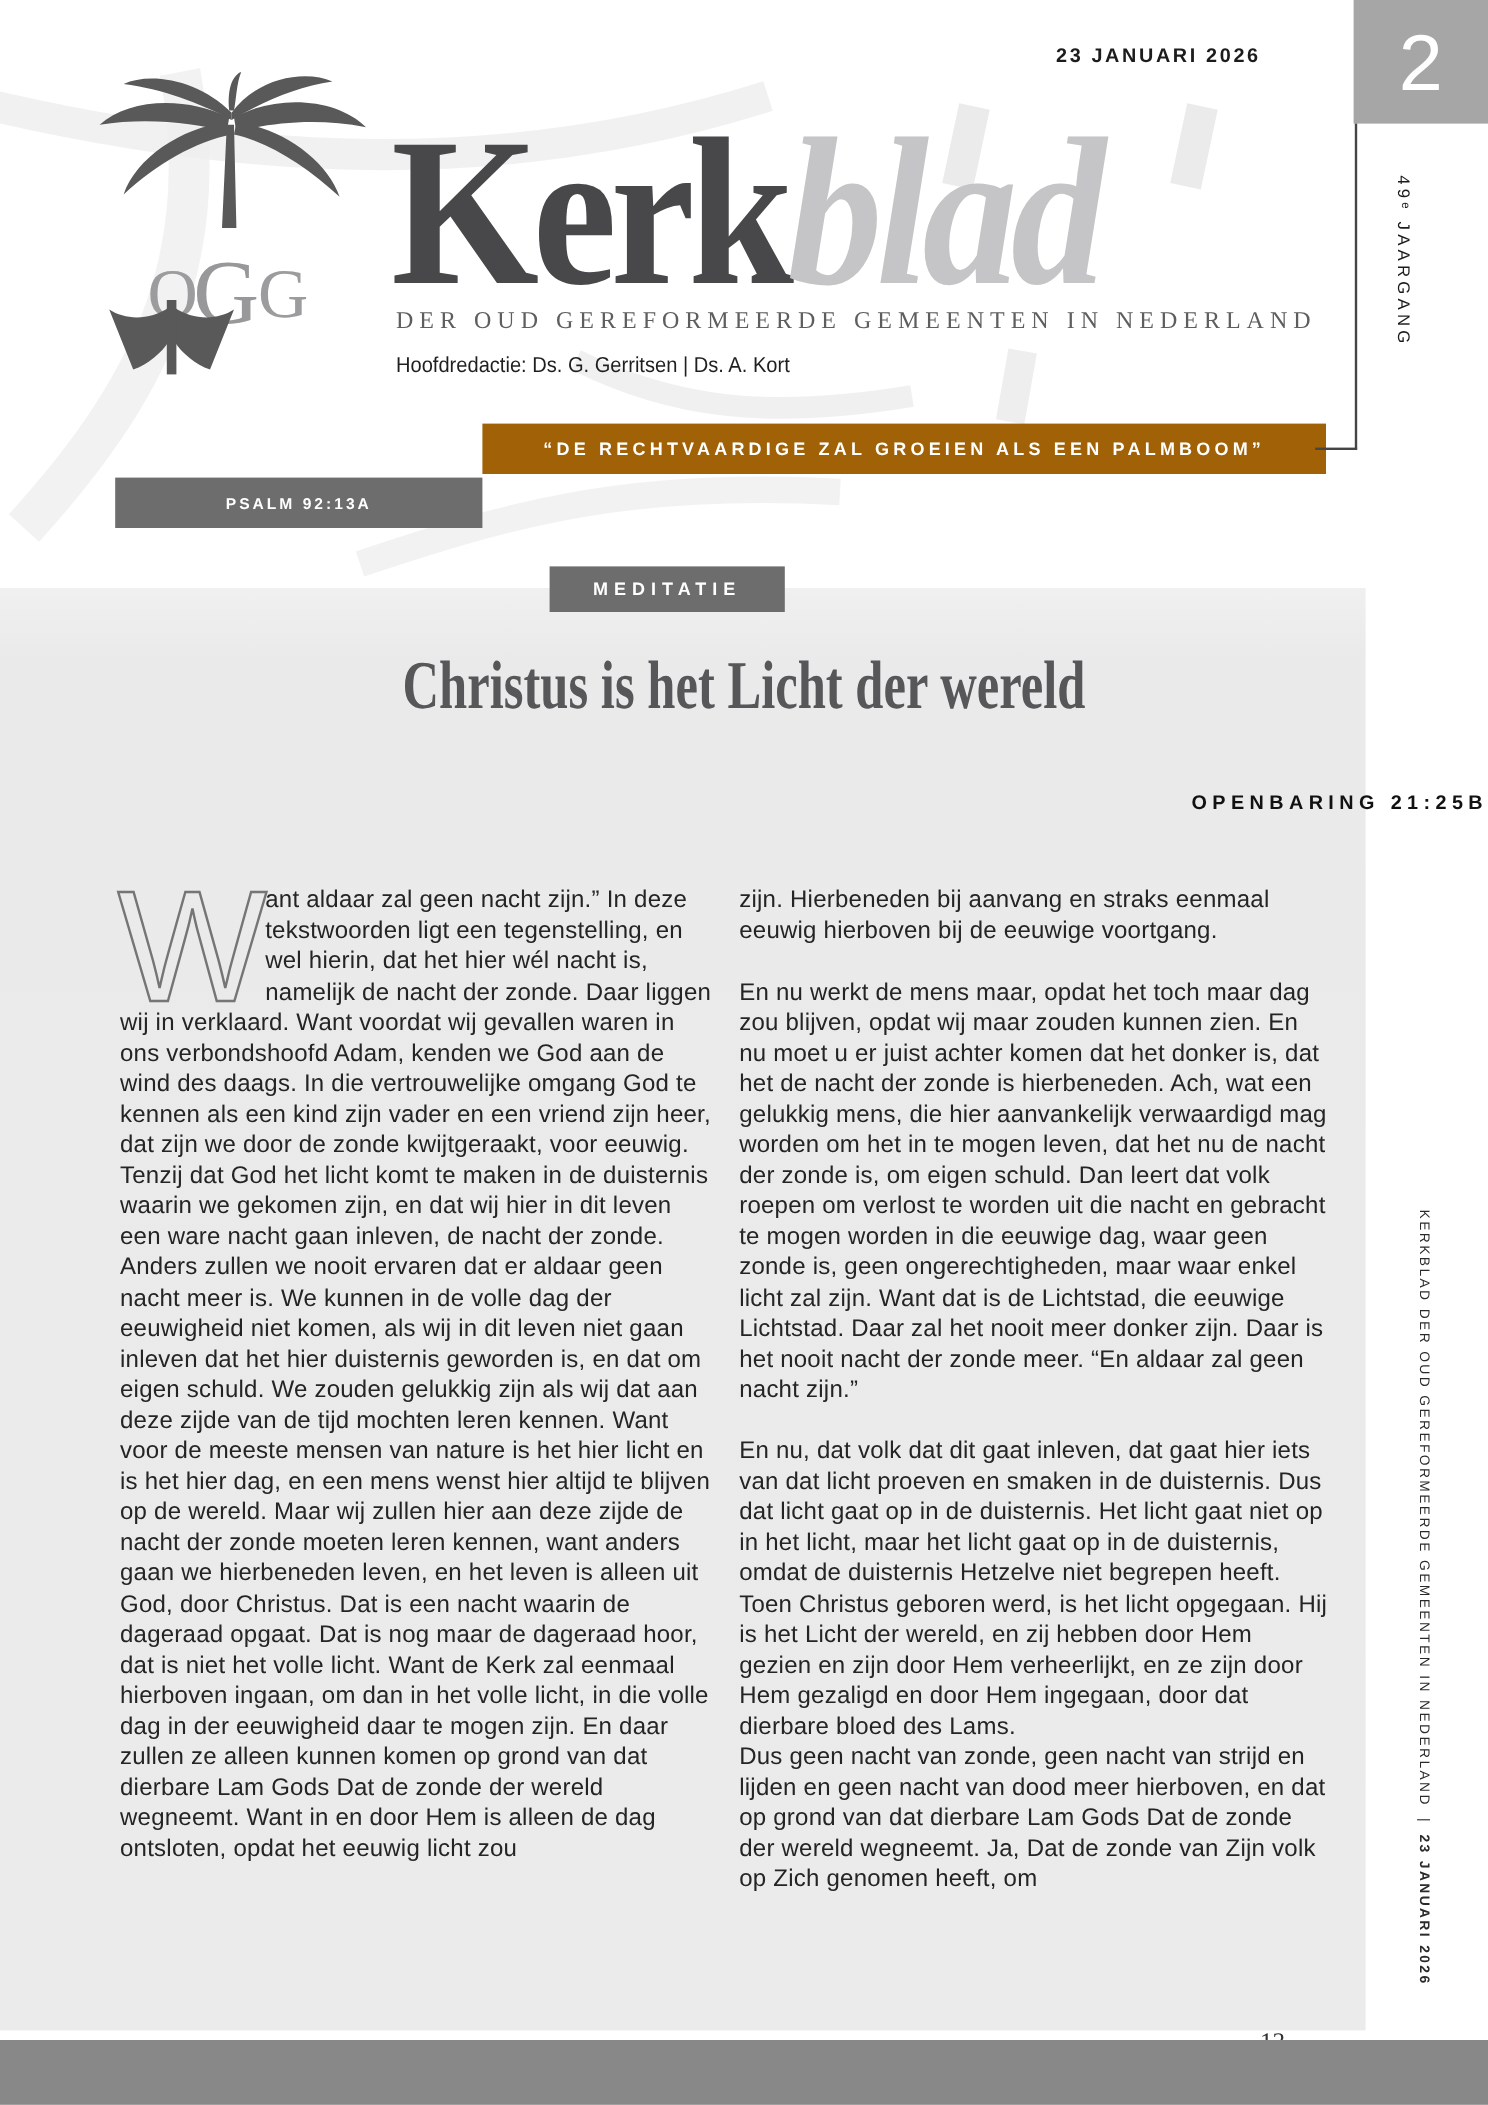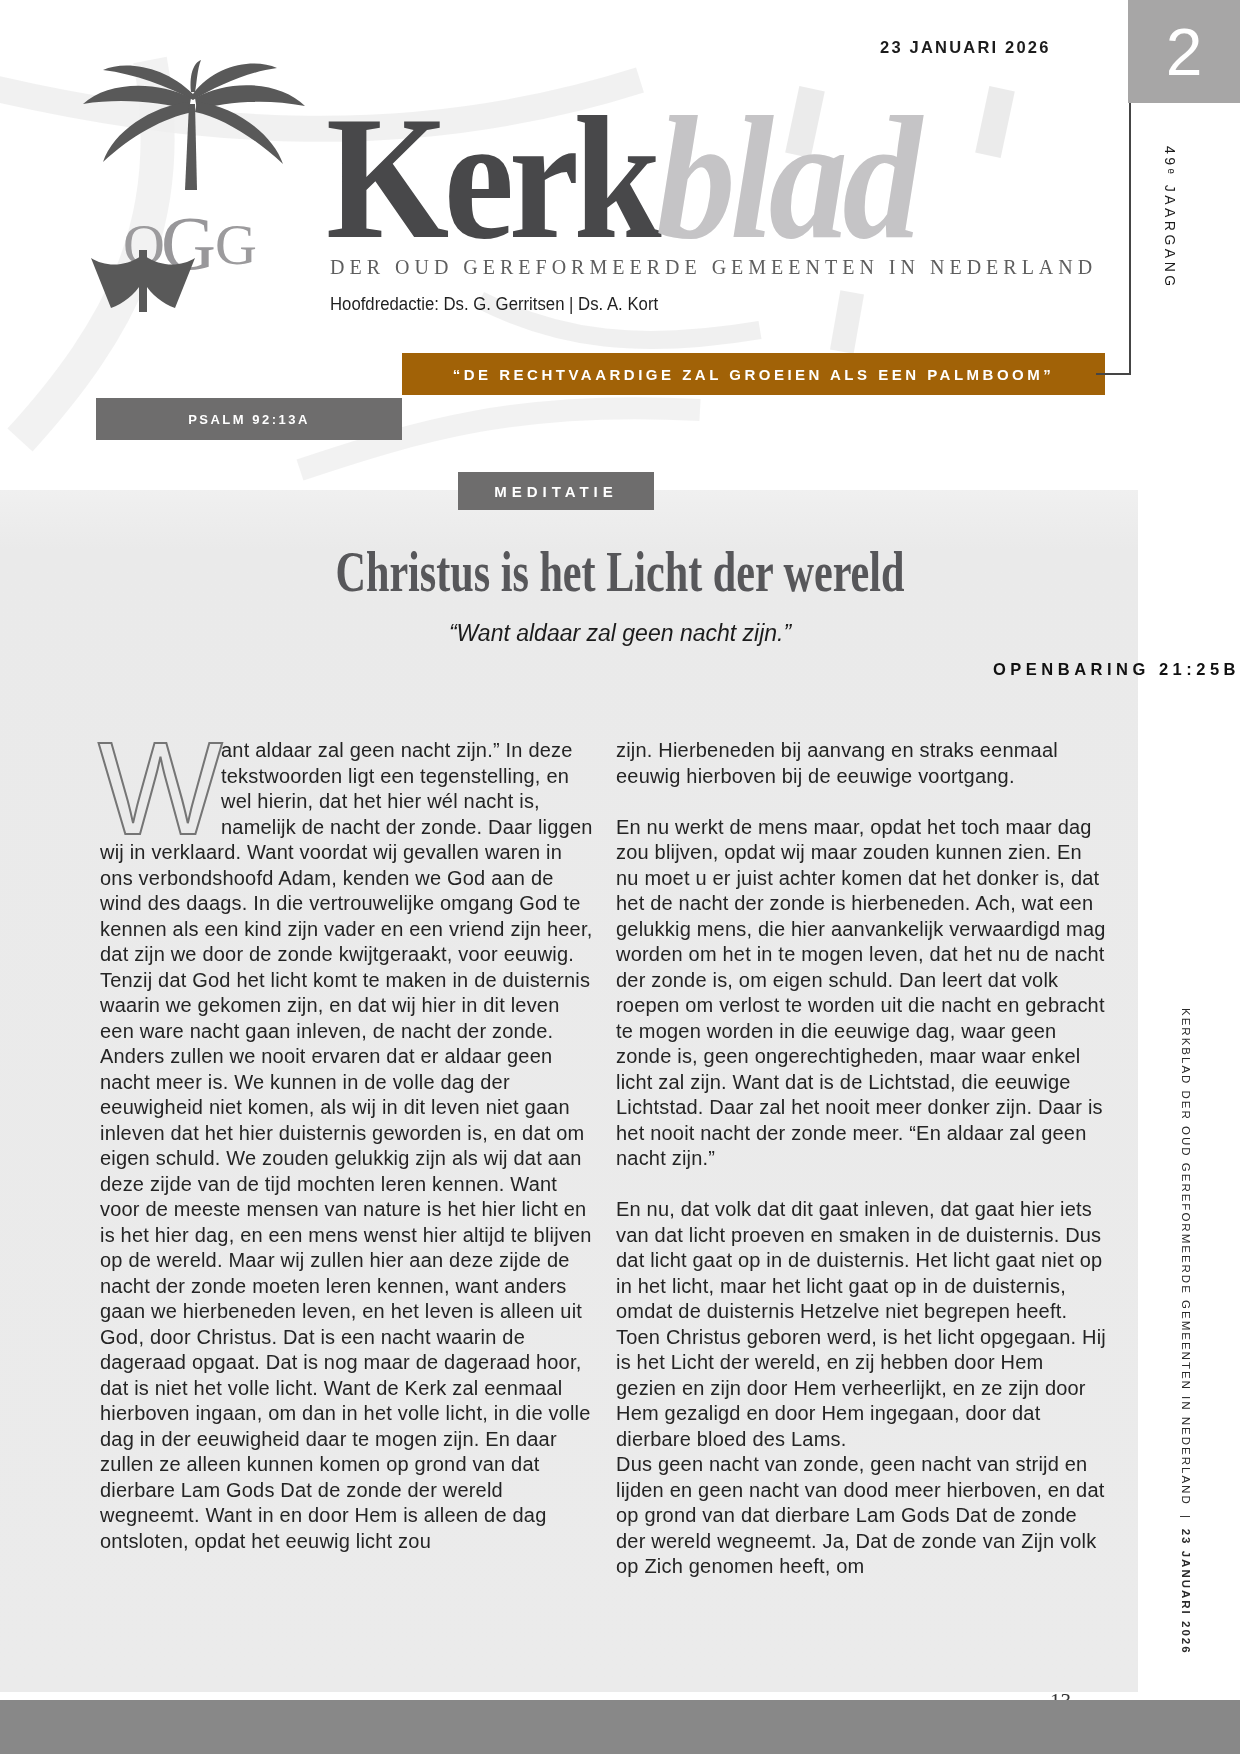--- a/index.html
+++ b/index.html
@@ -127,21 +127,20 @@
     <span class="t1">Kerk</span><span class="t2">blad</span>
   </div>
   <div class="masthead-subtitle">DER OUD GEREFORMEERDE GEMEENTEN IN NEDERLAND</div>
   <div class="masthead-editors">Hoofdredactie: Ds. G. Gerritsen  |  Ds. A. Kort</div>
 
   <div class="psalm-ref">PSALM 92:13A</div>
   <div class="psalm-quote">“DE RECHTVAARDIGE ZAL GROEIEN ALS EEN PALMBOOM”</div>
 
   <div class="section-label">MEDITATIE</div>
   <h1 class="article-title">Christus is het Licht der wereld</h1>
-  <div class="article-verse">“Want aldaar zal geen nacht zijn.”</div>
   <div class="article-verse-ref">OPENBARING 21:25B</div>
 
   <div class="col col-left">
     <div class="dropcap">
       <svg width="121" height="102" viewBox="0 0 121 102">
         <text x="-2" y="96" font-family="Liberation Sans, sans-serif" font-size="132" fill="none" stroke="#757575" stroke-width="2">W</text>
       </svg>
     </div>
     <p>ant aldaar zal geen nacht zijn.” In deze tekstwoorden ligt een tegenstelling, en wel hierin, dat het hier wél nacht is, namelijk de nacht der zonde. Daar liggen wij in verklaard. Want voordat wij gevallen waren in ons verbondshoofd Adam, kenden we God aan de wind des daags. In die vertrouwelijke omgang God te kennen als een kind zijn vader en een vriend zijn heer, dat zijn we door de zonde kwijtgeraakt, voor eeuwig. Tenzij dat God het licht komt te maken in de duisternis waarin we gekomen zijn, en dat wij hier in dit leven een ware nacht gaan inleven, de nacht der zonde. Anders zullen we nooit ervaren dat er aldaar geen nacht meer is. We kunnen in de volle dag der eeuwigheid niet komen, als wij in dit leven niet gaan inleven dat het hier duisternis geworden is, en dat om eigen schuld. We zouden gelukkig zijn als wij dat aan deze zijde van de tijd mochten leren kennen. Want voor de meeste mensen van nature is het hier licht en is het hier dag, en een mens wenst hier altijd te blijven op de wereld. Maar wij zullen hier aan deze zijde de nacht der zonde moeten leren kennen, want anders gaan we hierbeneden leven, en het leven is alleen uit God, door Christus. Dat is een nacht waarin de dageraad opgaat. Dat is nog maar de dageraad hoor, dat is niet het volle licht. Want de Kerk zal eenmaal hierboven ingaan, om dan in het volle licht, in die volle dag in der eeuwigheid daar te mogen zijn. En daar zullen ze alleen kunnen komen op grond van dat dierbare Lam Gods Dat de zonde der wereld wegneemt. Want in en door Hem is alleen de dag ontsloten, opdat het eeuwig licht zou</p>
   </div>

